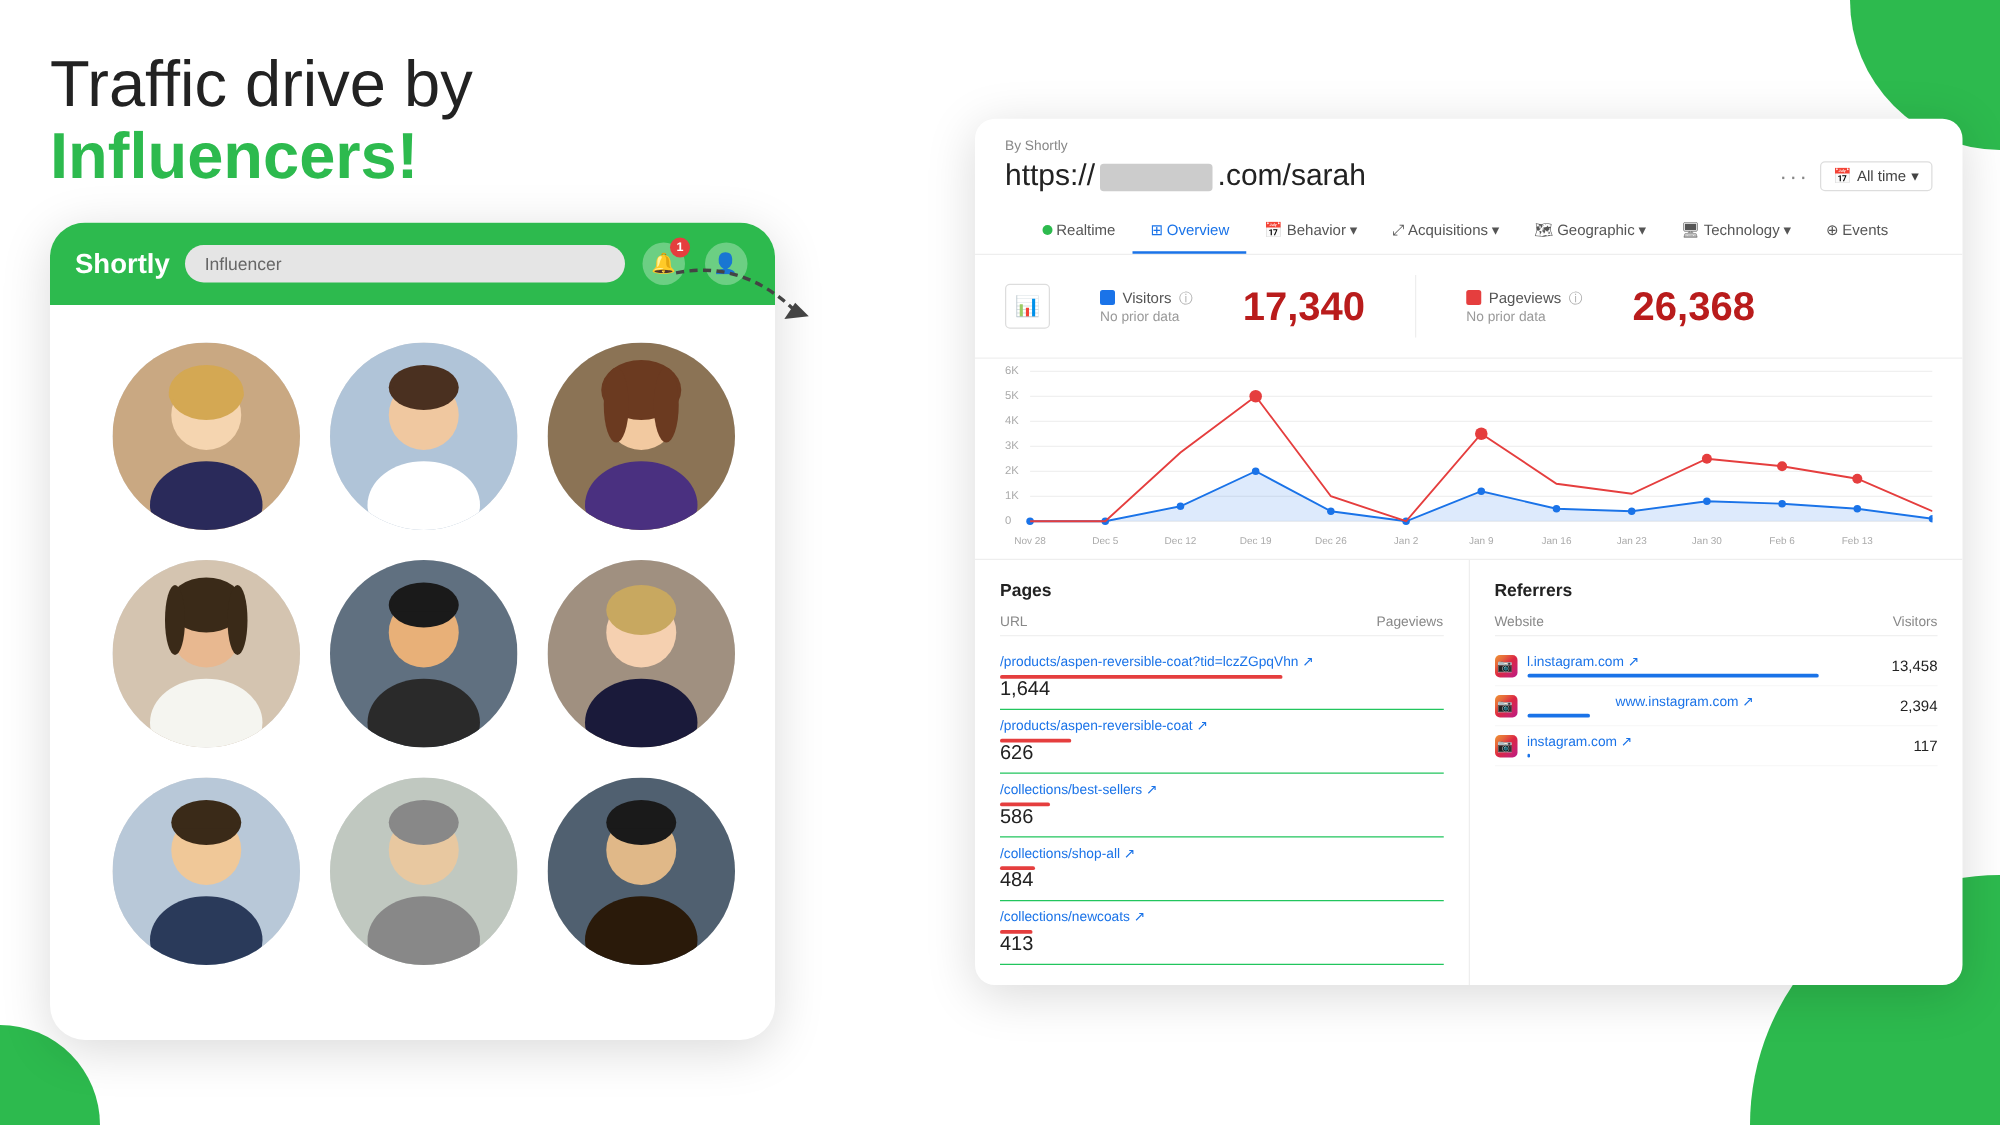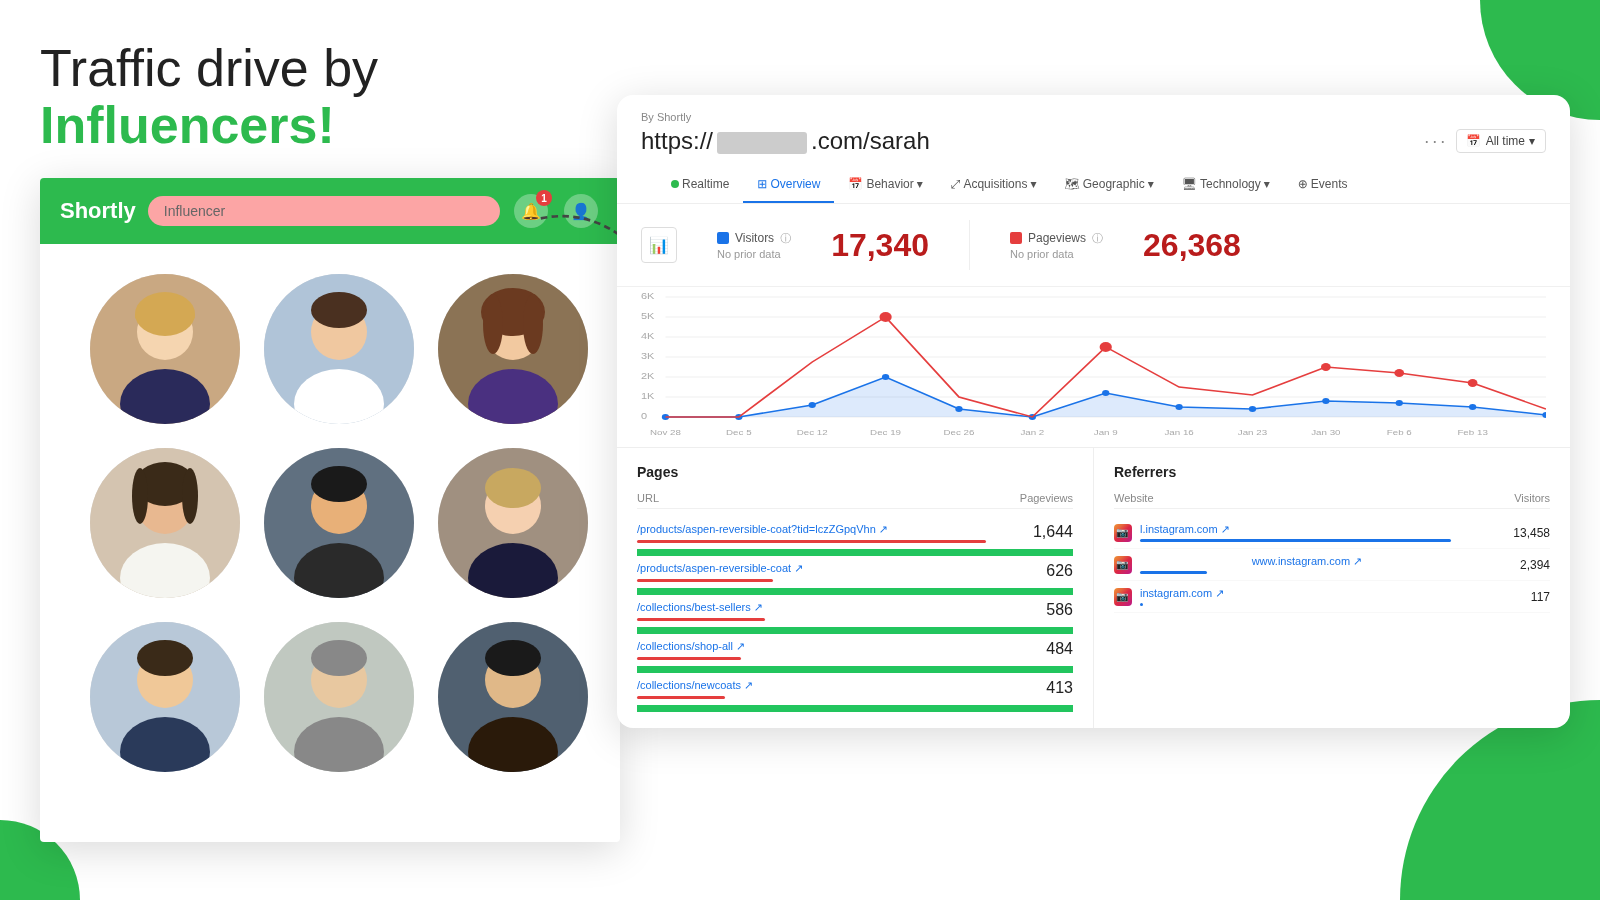--- a/index.html
+++ b/index.html
@@ -51,42 +51,42 @@
       line-height: 1.1;
     }
     .headline strong {
       color: #2dba4e;
       font-weight: 700;
     }
 
     
     .app-mockup {
       background: #fff;
-      border-radius: 4px;
+      border-radius: 28px;
       box-shadow: 0 8px 40px rgba(0,0,0,0.15);
       overflow: hidden;
       position: relative;
-      padding-bottom: 40px;
+      padding-bottom: 30px;
     }
 
     .app-header {
       background: #2dba4e;
       display: flex;
       align-items: center;
       padding: 14px 20px;
       gap: 12px;
     }
     .app-logo {
       color: #fff;
       font-weight: 700;
       font-size: 22px;
     }
     .app-search {
       flex: 1;
-      background: #fca5a5;
+      background: #e5e5e5;
       border-radius: 20px;
       padding: 7px 16px;
       font-size: 14px;
       color: #666;
     }
     .app-icon-btn {
       position: relative;
       width: 38px;
       height: 38px;
       display: flex;
@@ -145,21 +145,21 @@
       left: 530px;
       width: 120px;
       height: 80px;
     }
 
     
     .analytics-panel {
       position: absolute;
       right: 30px;
       top: 95px;
-      width: 953px;
+      width: 790px;
       background: #fff;
       border-radius: 16px;
       box-shadow: 0 8px 40px rgba(0,0,0,0.15);
       padding: 0;
       overflow: hidden;
     }
 
     .analytics-header {
       padding: 16px 24px 0;
       border-bottom: 1px solid #eee;
@@ -315,21 +315,22 @@
       color: #888;
       margin-bottom: 8px;
       padding-bottom: 4px;
       border-bottom: 1px solid #f0f0f0;
     }
     .table-row {
       display: flex;
       justify-content: space-between;
       align-items: flex-start;
       padding: 6px 0;
-      border-bottom: 7px solid #22c55e;
+      border-bottom: 1px solid #22c55e;
+      flex-direction: column;
     }
     .table-url {
       font-size: 11px;
       color: #1a73e8;
       flex: 1;
       margin-right: 8px;
     }
     .table-url .url-bar {
       height: 3px;
       border-radius: 2px;

